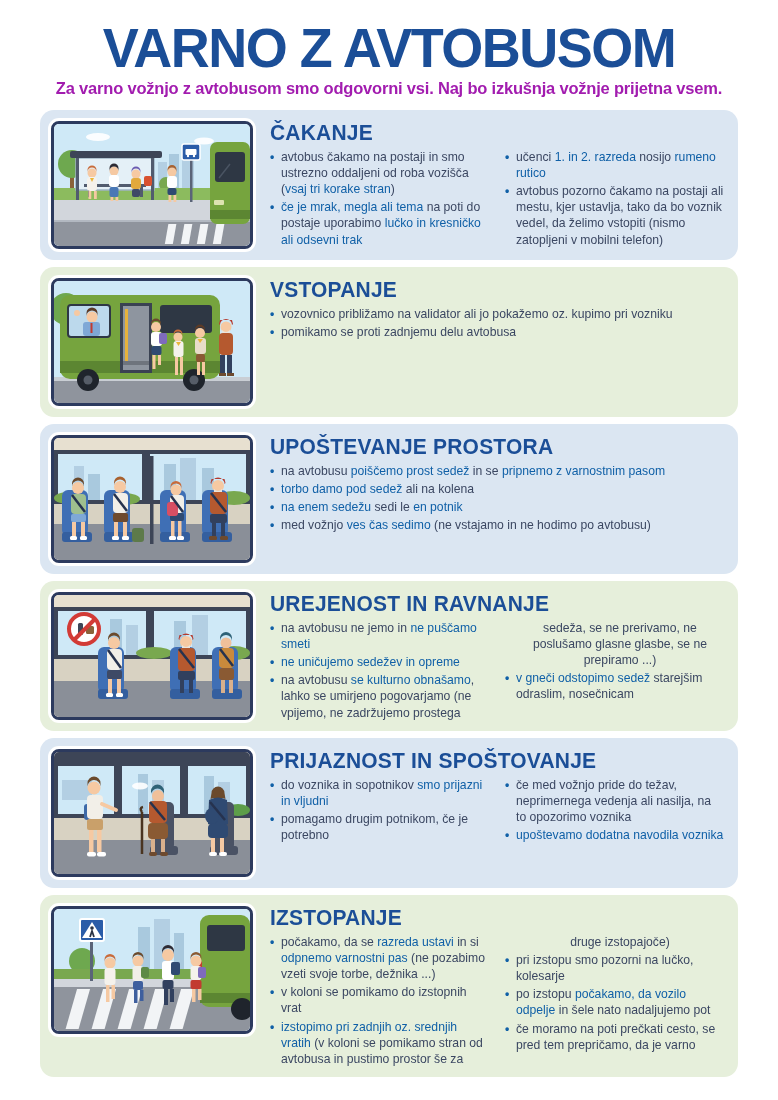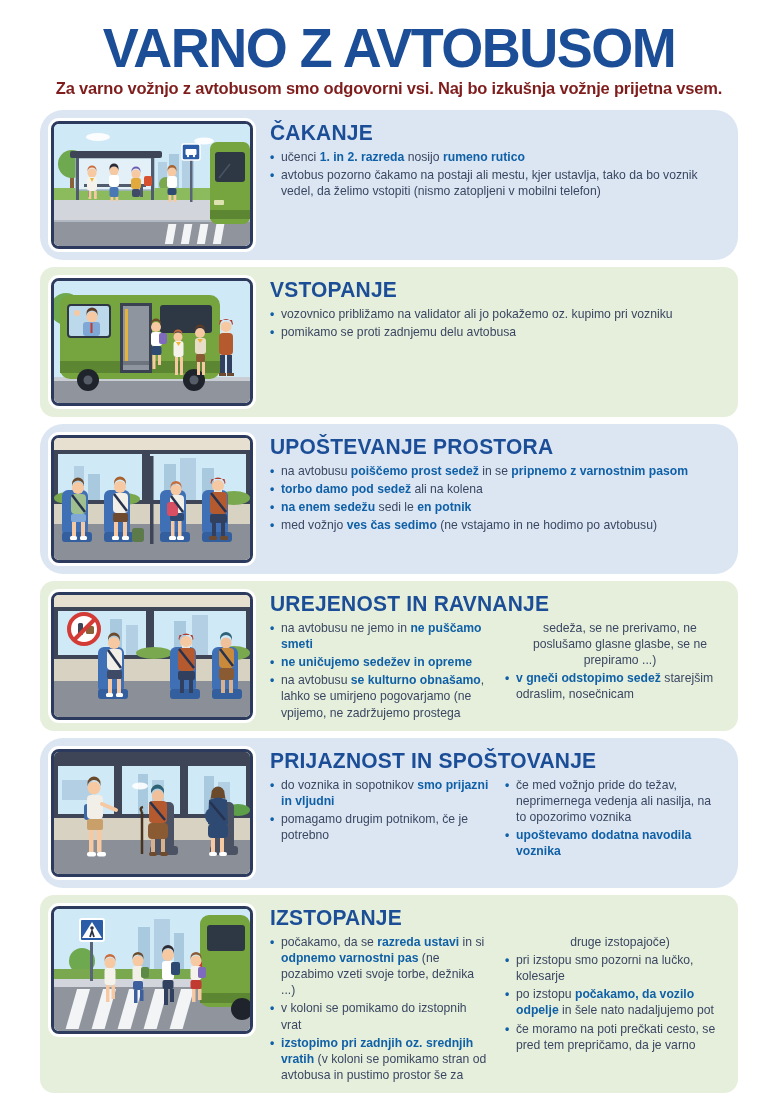--- a/index.html
+++ b/index.html
@@ -1,39 +1,39 @@
 <!DOCTYPE html>
 <html><head>
 <meta charset="utf-8">
 <style>
   html,body{margin:0;padding:0;background:#ffffff;}
   body{width:778px;height:1100px;overflow:hidden;font-family:"Liberation Sans",sans-serif;-webkit-font-smoothing:antialiased;}
   .page{width:778px;height:840px;box-sizing:border-box;padding:14px 40px 0 40px;position:relative;}
 
   .main-title{color:#1b4e97;font-weight:bold;font-size:54px;letter-spacing:-1.5px;text-align:center;line-height:1.02;transform:scaleY(1.04);margin:6px 0 2px 0;white-space:nowrap;}
-  .subtitle{color:#7f1d1d;font-weight:bold;font-size:16.5px;text-align:center;margin:4px 0 12px 0;letter-spacing:-0.2px;}
+  .subtitle{color:#a21caf;font-weight:bold;font-size:16.5px;text-align:center;margin:4px 0 12px 0;letter-spacing:-0.2px;}
 
   .section{display:flex;border-radius:14px;padding:8px 12px 8px 8px;margin-bottom:7px;align-items:flex-start;}
-  .section.bg-blue{background:#dbe6f2;border-radius:23px;}
+  .section.bg-blue{background:#dbe6f2;}
   .section.bg-green{background:#e6efdb;}
 
   .illu-wrap{background:#ffffff;border-radius:11px;padding:3px;flex:0 0 auto;}
   .illu-frame{border:3px solid #2c3a5e;border-radius:8px;overflow:hidden;display:block;line-height:0;}
   .illu-frame svg{display:block;}
 
   .sec-body{flex:1 1 auto;padding:2px 2px 0 14px;min-width:0;}
   .sec-title{color:#1b4e97;font-size:21px;font-weight:bold;letter-spacing:0.2px;margin:0 0 5px 0;transform:scaleY(1.03);transform-origin:left top;}
   .cols{display:flex;gap:16px;}
   .col{flex:1 1 0;min-width:0;}
   ul.bullets{list-style:none;margin:0;padding:0;}
   ul.bullets li{position:relative;padding-left:11px;font-size:12.2px;line-height:1.32;color:#3b4762;margin-bottom:2px;}
   ul.bullets li::before{content:"\2022";color:#1060a7;position:absolute;left:0;top:0;font-weight:bold;}
   ul.bullets li.cont{padding-left:11px;text-align:center;}
   ul.bullets li.cont::before{content:"";}
-  ul.bullets b.hl{color:#1060a7;font-weight:bold;}
+  ul.bullets b.hl{color:#1060a7;font-weight:normal;}
 </style>
 </head>
 <body>
 
 <div class="page">
 
   <div class="main-title">VARNO Z AVTOBUSOM</div>
   <div class="subtitle">Za varno vožnjo z avtobusom smo odgovorni vsi. Naj bo izkušnja vožnje prijetna vsem.</div>
 
   <div class="section bg-blue">
@@ -108,20 +108,26 @@
           <rect x="156" y="86" width="40" height="9" fill="#5c8632"></rect>
           <rect x="160" y="76" width="10" height="5" rx="1" fill="#dde3b0"></rect>
           <line x1="165" y1="54" x2="176" y2="40" stroke="#4a5462" stroke-width="1.5"></line>
         </g>
       </svg>
       </span>
     </div>
     <div class="sec-body">
       <h2 class="sec-title">ČAKANJE</h2>
       <div class="cols">
+        <div class="col">
+            <ul class="bullets">
+              <li>avtobus čakamo na postaji in smo ustrezno oddaljeni od roba vozišča (<b class="hl">vsaj tri korake stran</b>)</li>
+              <li><b class="hl">če je mrak, megla ali tema</b> na poti do postaje uporabimo <b class="hl">lučko in kresničko ali odsevni trak</b></li>
+            </ul>
+          </div>
         <div class="col">
             <ul class="bullets">
               <li>učenci <b class="hl">1. in 2. razreda</b> nosijo <b class="hl">rumeno rutico</b></li>
               <li>avtobus pozorno čakamo na postaji ali mestu, kjer ustavlja, tako da bo voznik vedel, da želimo vstopiti (nismo zatopljeni v mobilni telefon)</li>
             </ul>
           </div>
       </div>
     </div>
   </div>
 

